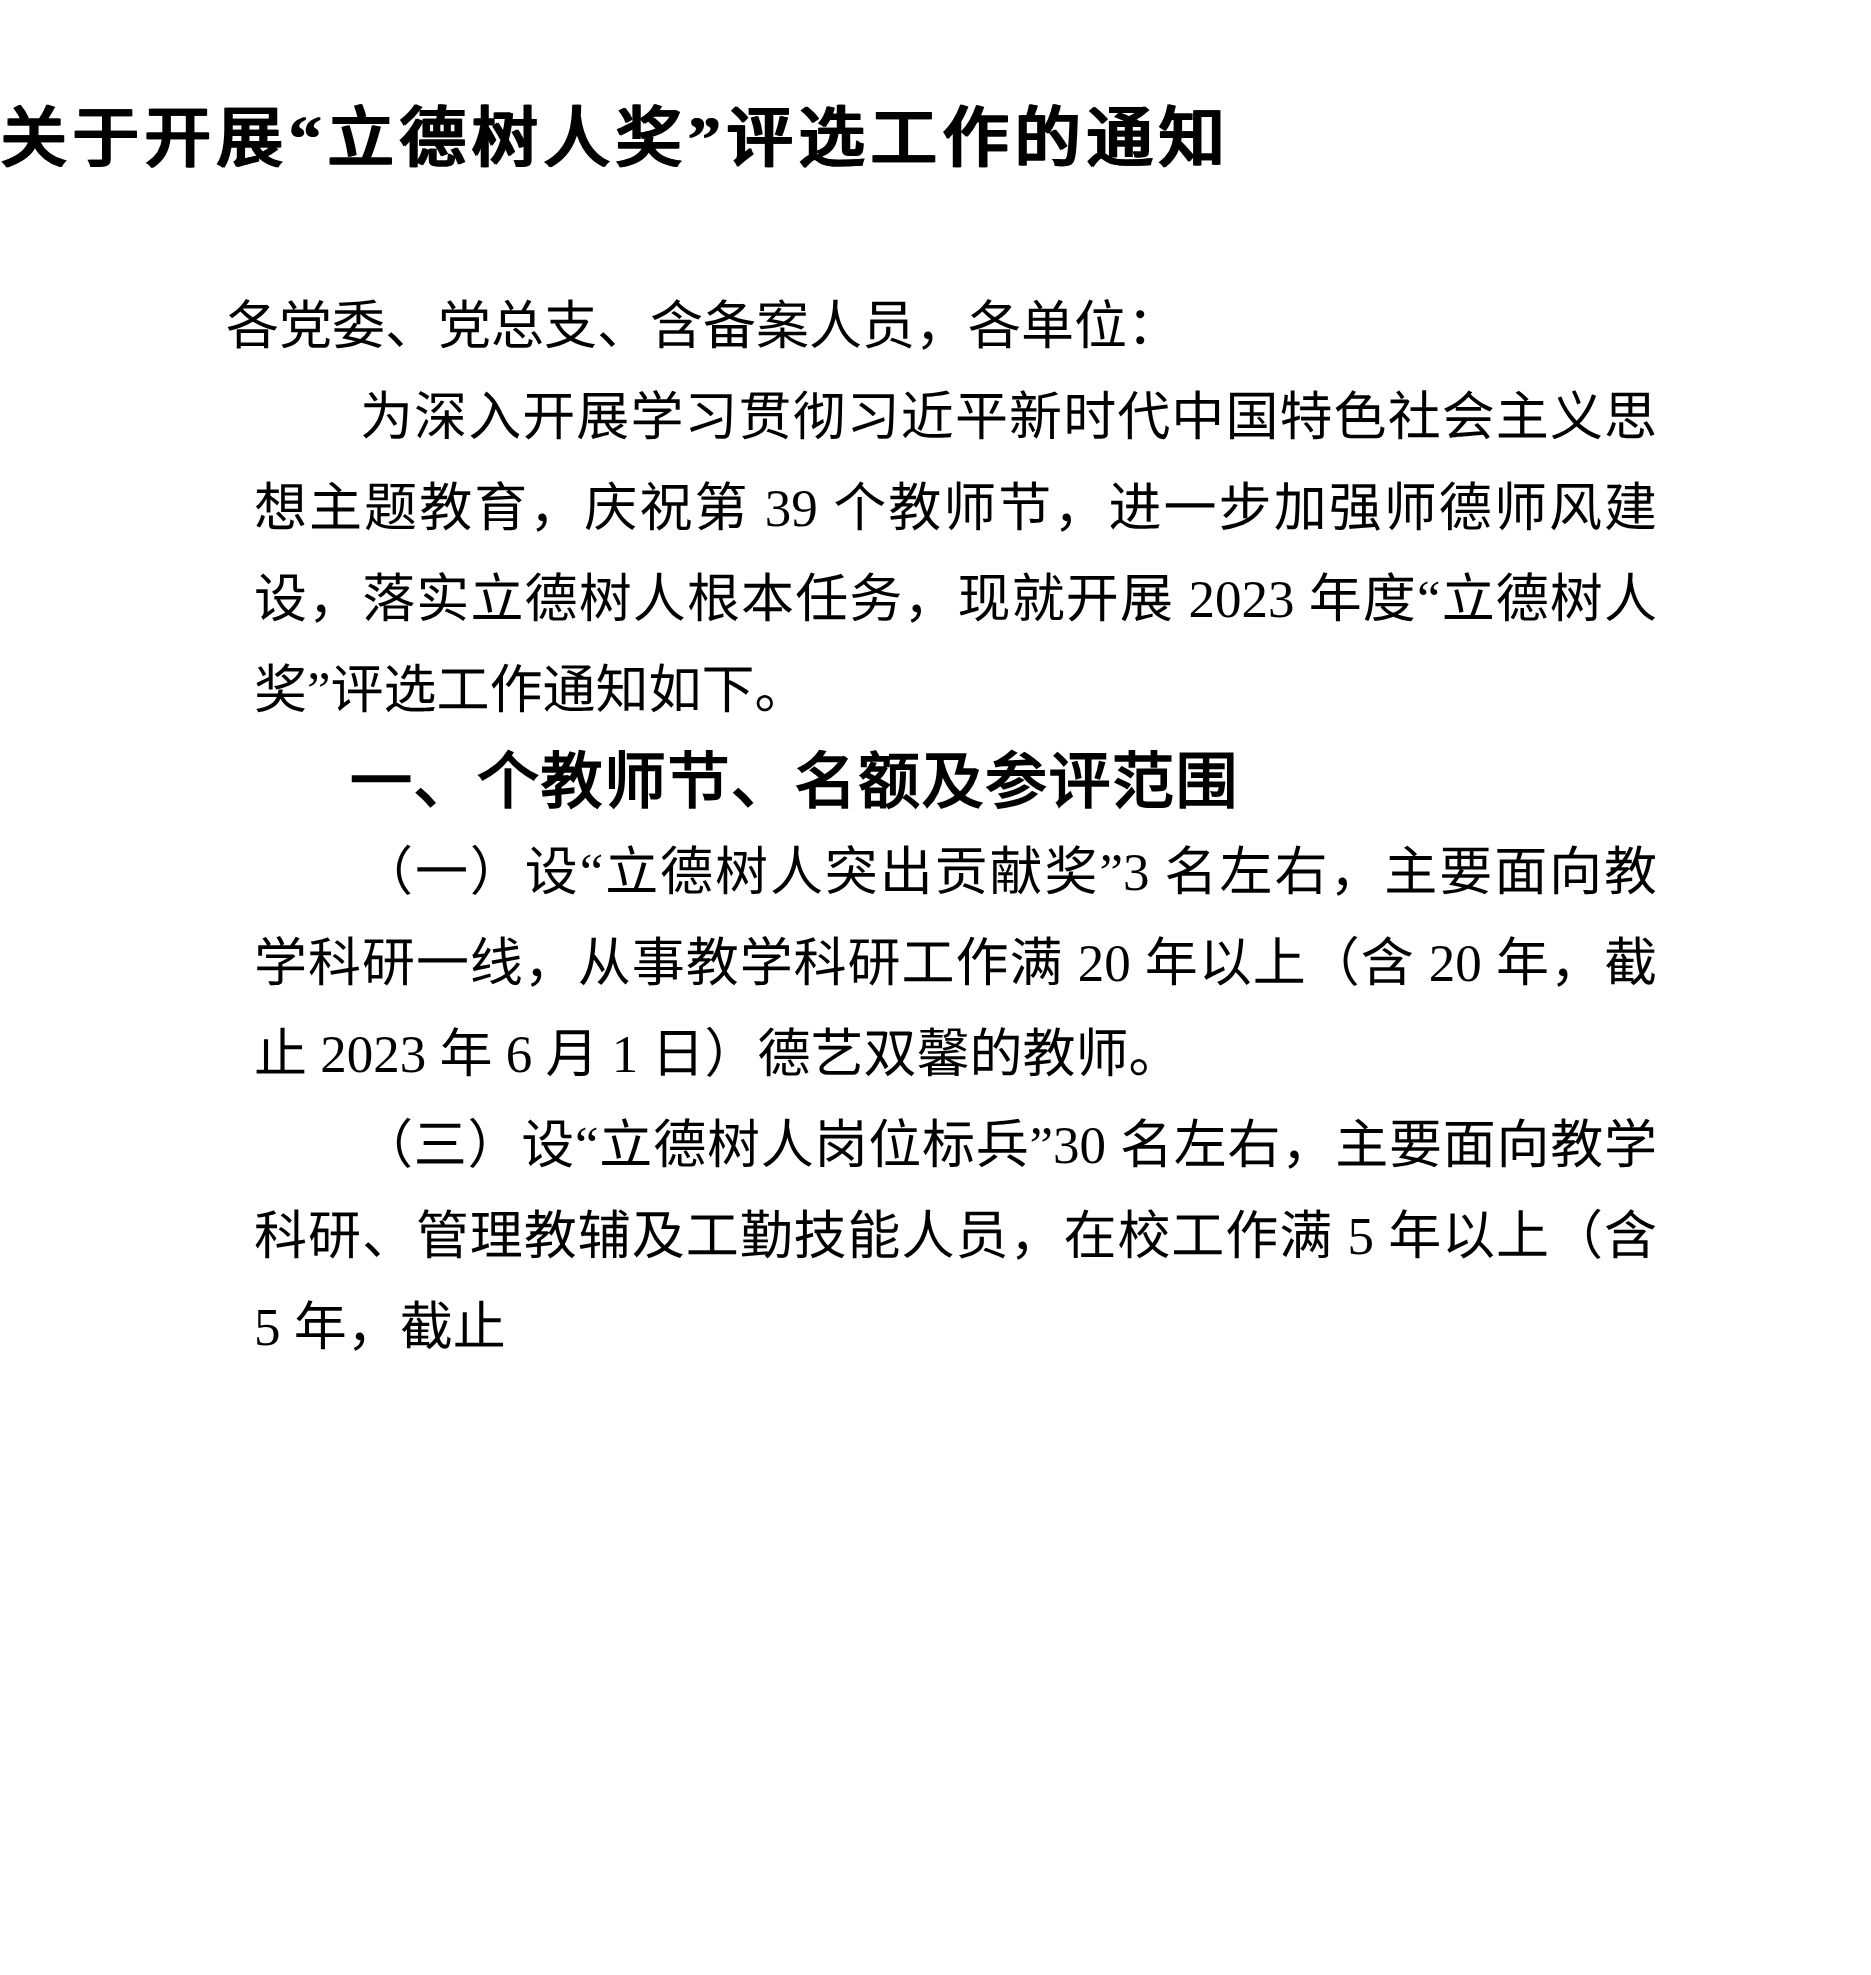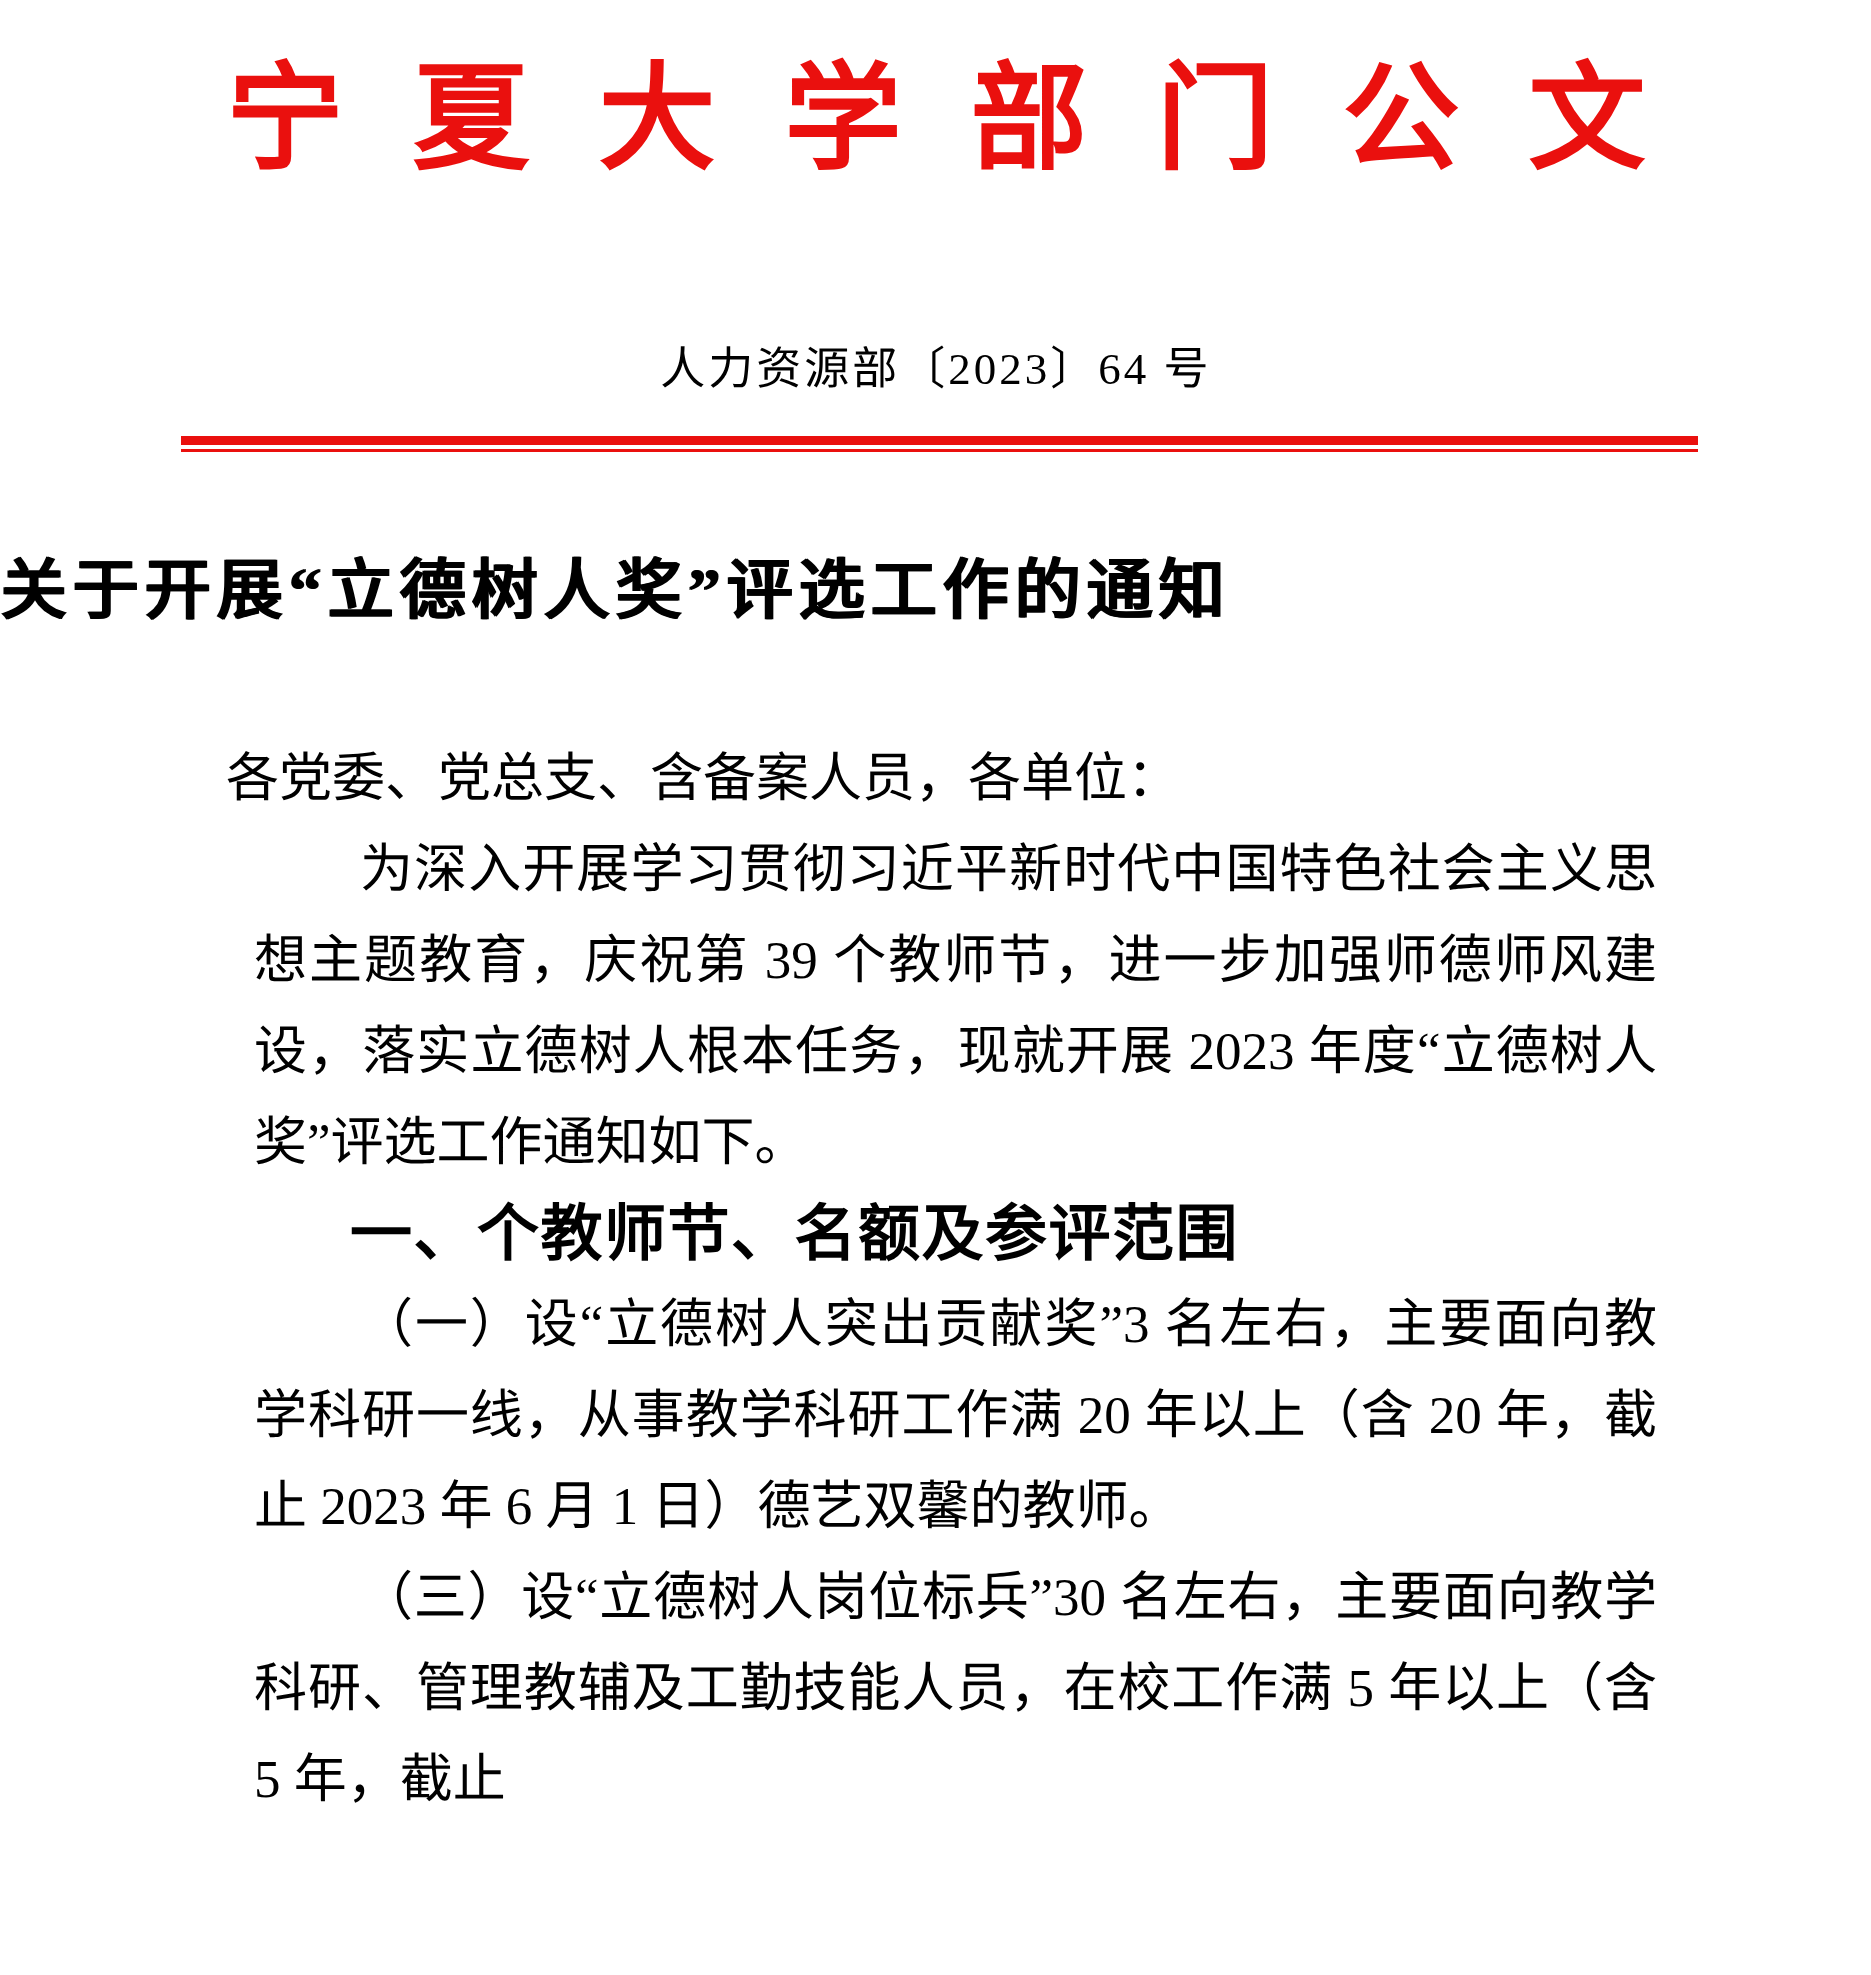--- a/index.html
+++ b/index.html
@@ -77,30 +77,20 @@
     font-weight: bold;
     font-family: "Liberation Sans", "DejaVu Sans", sans-serif;
     letter-spacing: 1.5px;
   }
 </style>
 </head>
 <body>
 
 <div class="page">
 
-  <header>
-    <h1 class="masthead">宁夏大学部门公文</h1>
-
-    <div class="doc-number">人力资源部〔2023〕64 号</div>
-
-    <div class="red-rule">
-      <div class="rule-thick"></div>
-      <div class="rule-thin"></div>
-    </div>
-  </header>
 
   <main>
     <h2 class="doc-title">关于开展“立德树人奖”评选工作的通知</h2>
 
     <div class="body-text">
       <p class="salutation">各党委、党总支、含备案人员，各单位：</p>
 
       <p class="para">为深入开展学习贯彻习近平新时代中国特色社会主义思想主题教育，庆祝第 39 个教师节，进一步加强师德师风建设，落实立德树人根本任务，现就开展 2023 年度“立德树人奖”评选工作通知如下。</p>
 
       <h3 class="section-heading">一、个教师节、名额及参评范围</h3>

